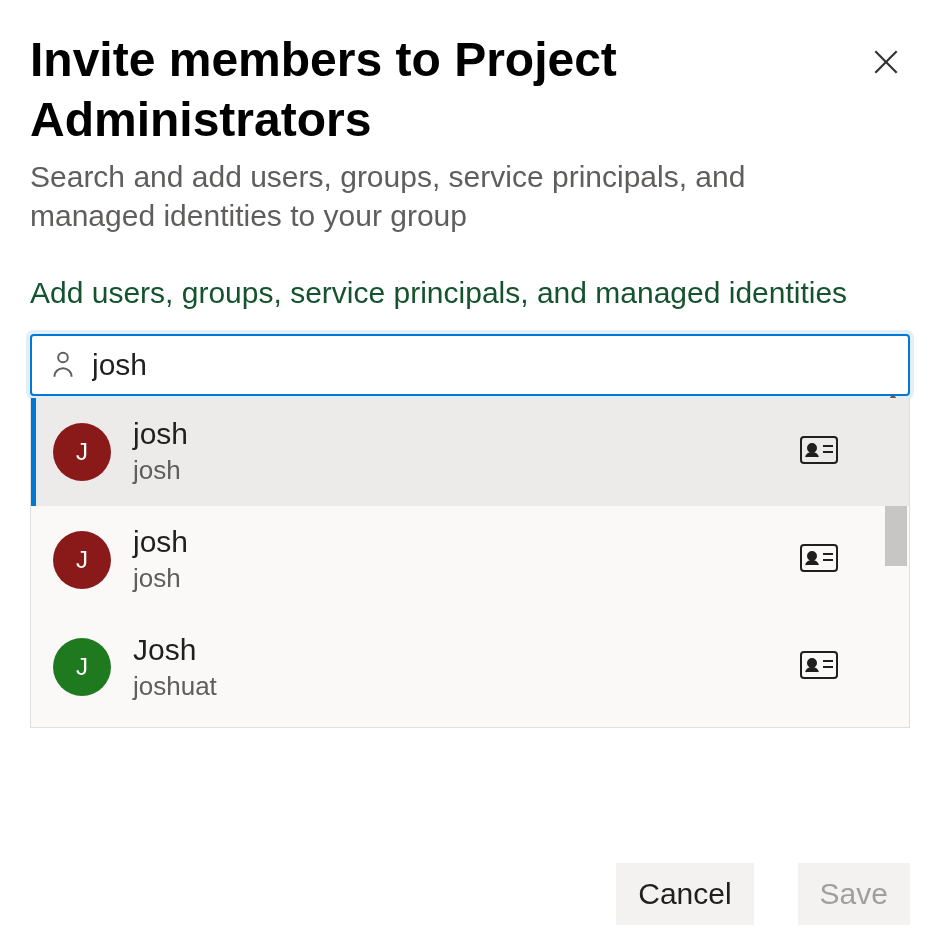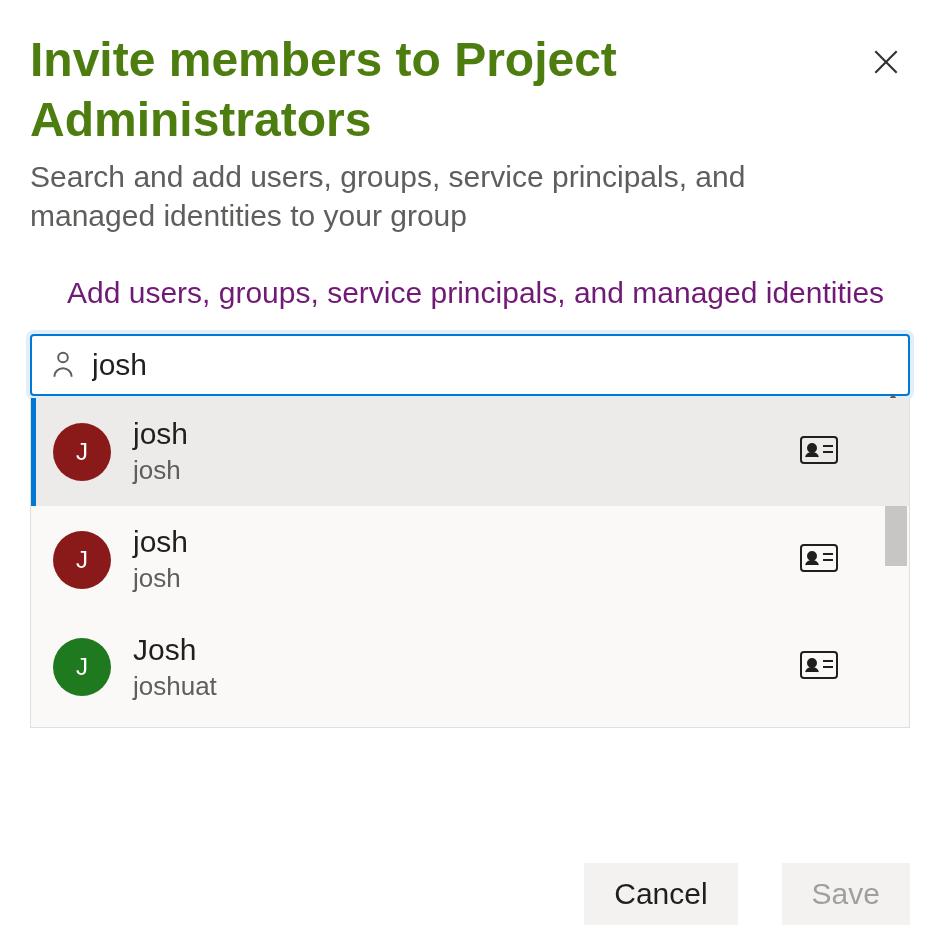--- a/index.html
+++ b/index.html
@@ -19,46 +19,45 @@
     }
     .header-row {
       display: flex;
       justify-content: space-between;
       align-items: flex-start;
     }
     .dialog-title {
       font-size: 48px;
       font-weight: 600;
       line-height: 1.25;
-      color: #4d7c0f;
+      color: #000000;
       max-width: 750px;
     }
     .close-btn {
       background: transparent;
       border: none;
       cursor: pointer;
       padding: 8px;
       margin-top: 8px;
       color: #323130;
     }
     .close-btn svg { width: 32px; height: 32px; display: block; }
     .subtitle {
       font-size: 30px;
       color: #605e5c;
       line-height: 1.3;
       margin-top: 7px;
       max-width: 820px;
     }
     .field-label {
       font-size: 30px;
-      color: #701a75;
+      color: #14532d;
       margin-top: 38px;
       line-height: 1.3;
       max-width: 820px;
-      margin-left: 37px;
     }
     .search-wrap {
       margin-top: 22px;
       border: 2px solid #0078d4;
       border-radius: 4px;
       display: flex;
       align-items: center;
       padding: 12px 18px;
       gap: 16px;
       background: #fff;
@@ -147,21 +146,21 @@
     }
     .footer {
       margin-top: auto;
       display: flex;
       justify-content: flex-end;
       gap: 20px;
       padding: 20px 0 24px 0;
     }
     .btn {
       font-size: 30px;
-      padding: 14px 30px;
+      padding: 14px 22px;
       border: none;
       cursor: pointer;
       font-family: inherit;
       background: #f3f2f1;
       color: #201f1e;
     }
     .btn.disabled {
       color: #a19f9d;
       cursor: not-allowed;
       margin-left: 24px;

